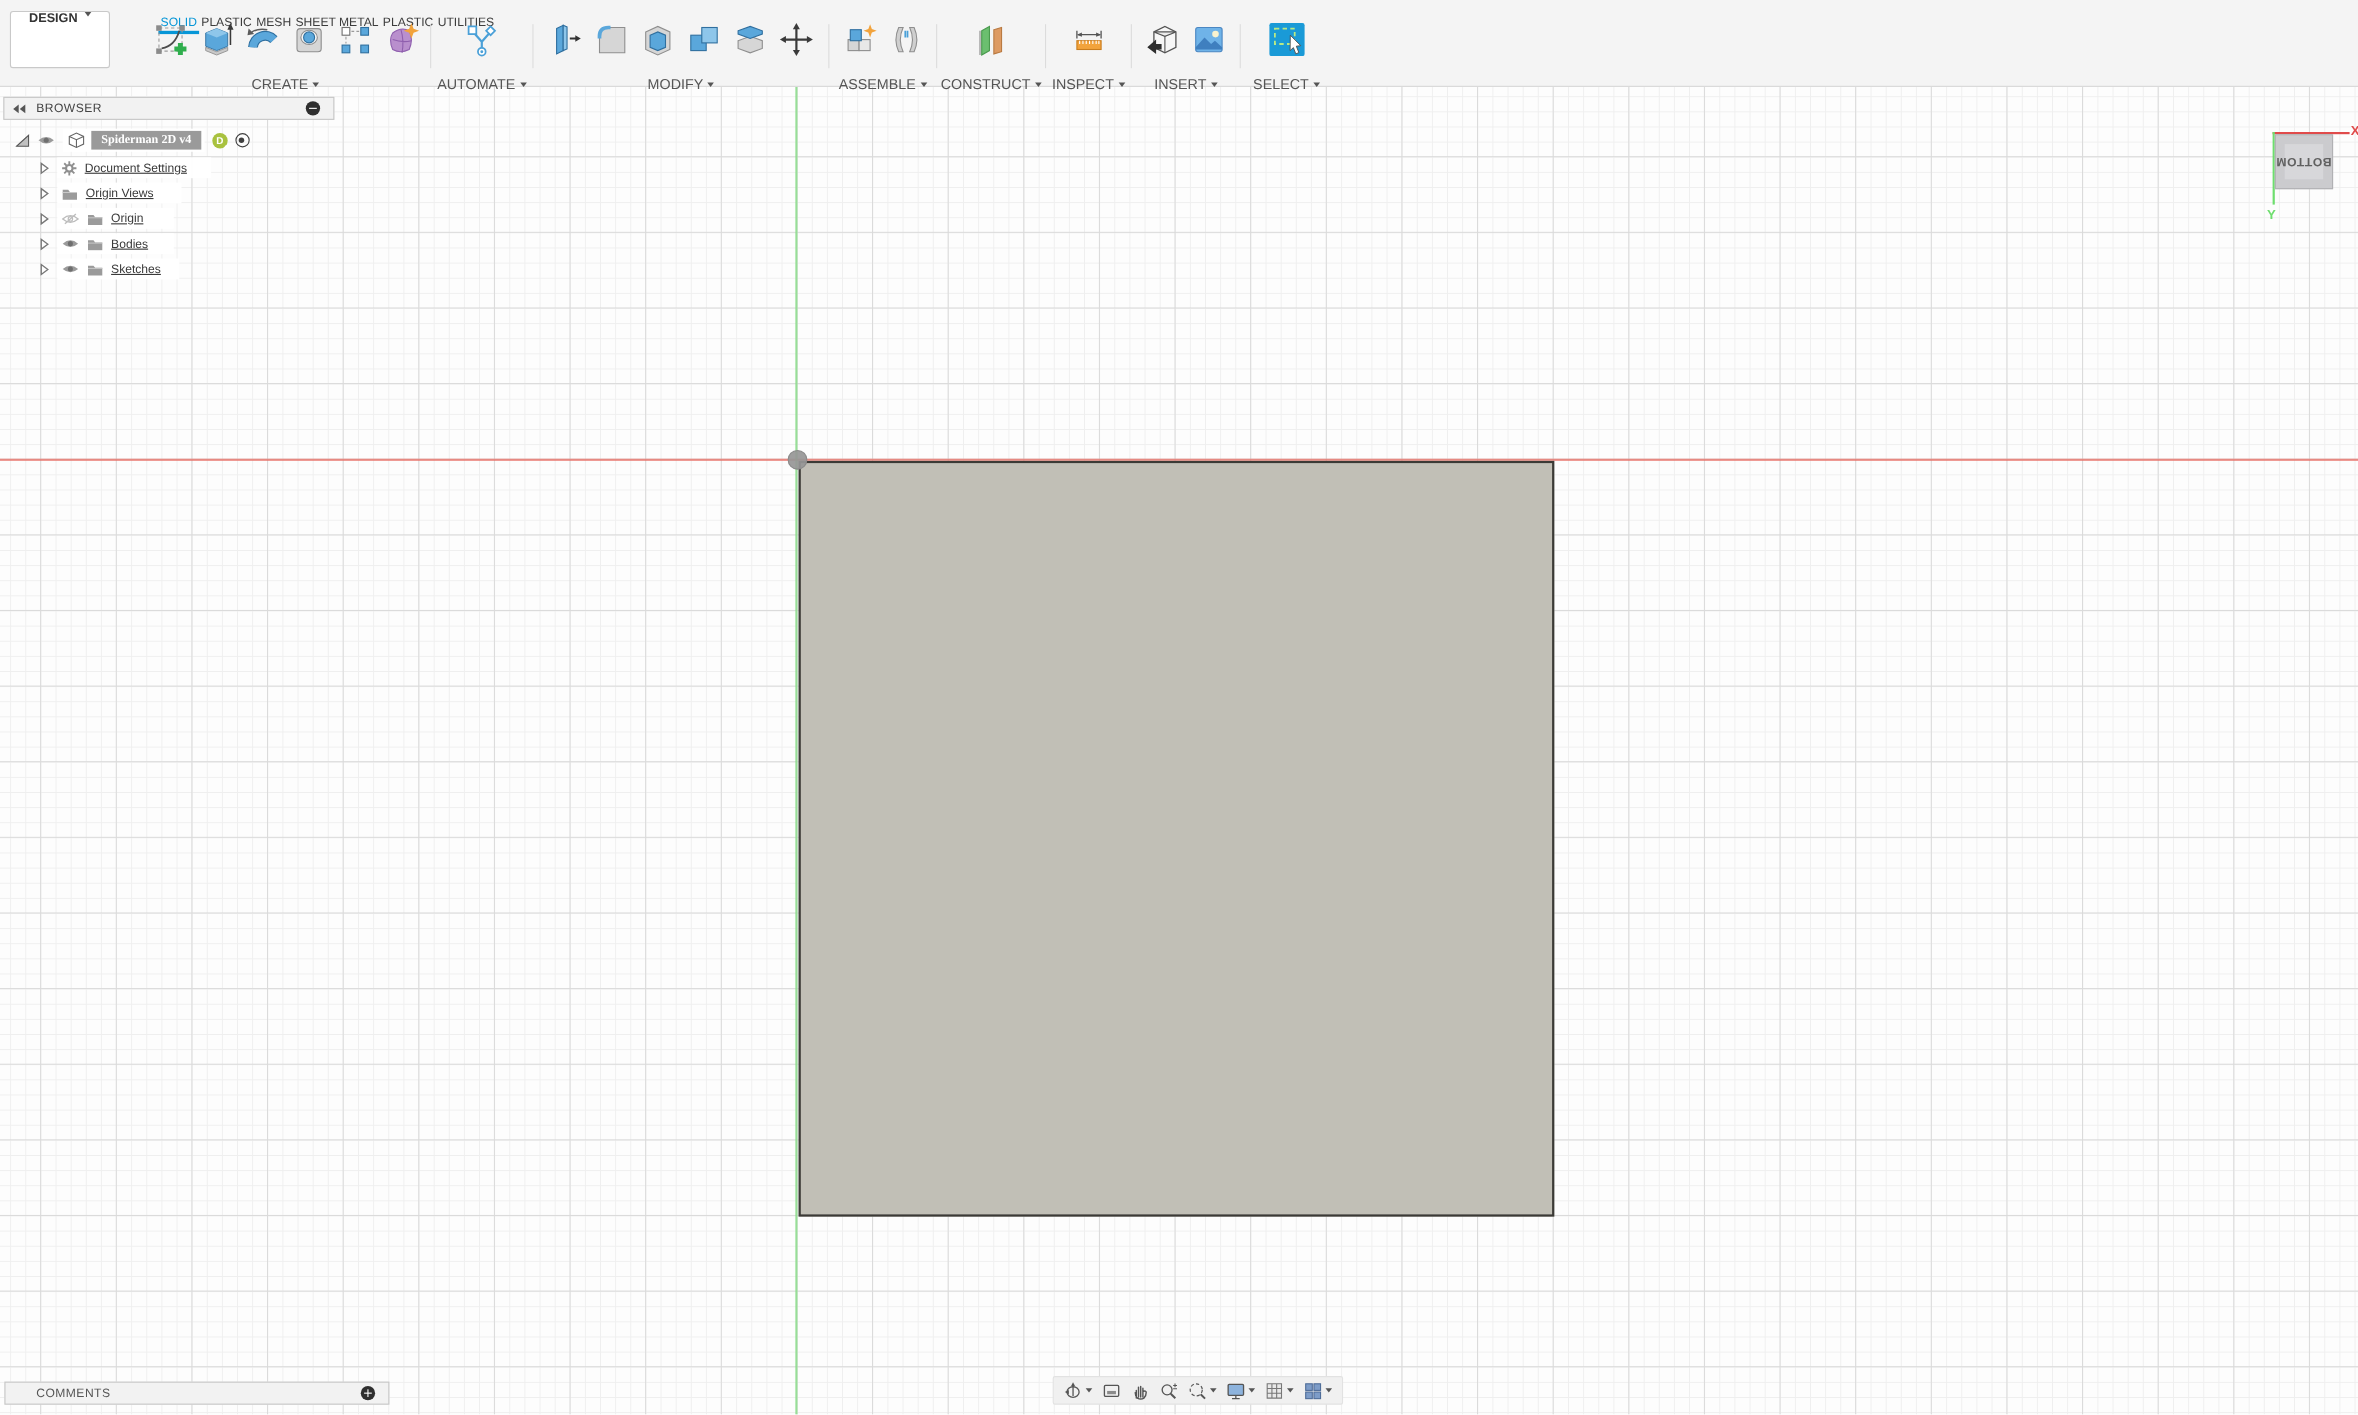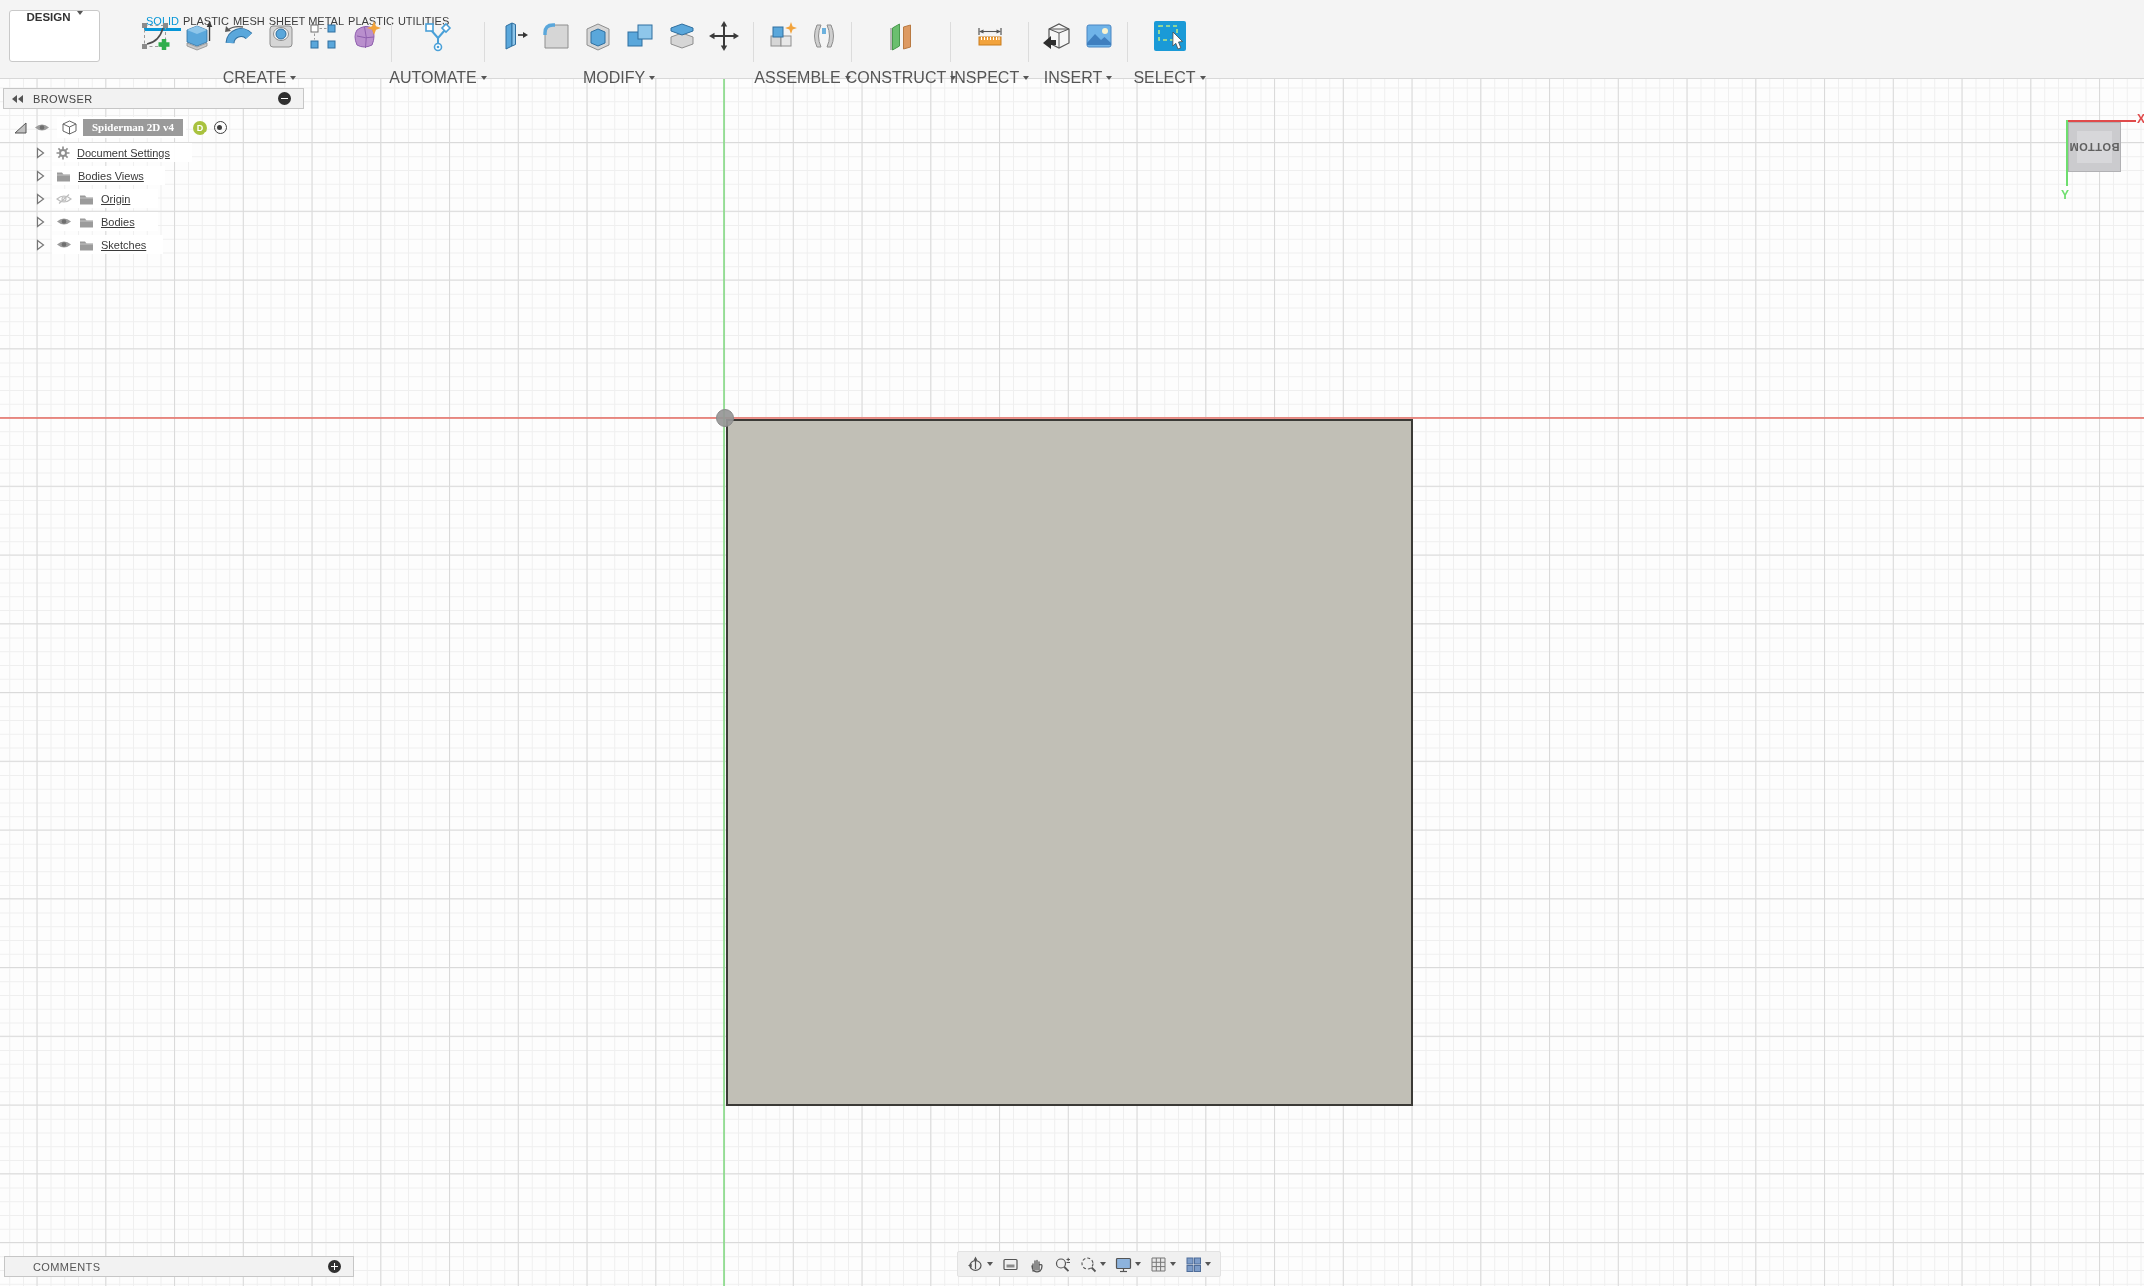--- a/index.html
+++ b/index.html
@@ -31,21 +31,21 @@
   .tab {
     font-size:11px; color:#3c3c3c; padding:3px 2px 1px 2px;
     border-bottom:3px solid transparent; white-space:nowrap; cursor:pointer;
   }
   .tab.active { color:#0696d7; border-bottom-color:#0696d7; }
 
   .ribbon { position:absolute; left:128px; top:0; height:78px; display:flex; }
   .rgroup { display:flex; flex-direction:column; align-items:center; }
   .ricons { display:flex; align-items:center; justify-content:center; gap:8px; height:38px; margin-top:19px; }
   .rlabel {
-    margin-top:16px; font-size:16px; color:#555;
+    margin-top:16px; font-size:13px; color:#555;
     display:flex; align-items:center; gap:4px; white-space:nowrap;
   }
   .gdivider { width:1px; background:#dcdcdc; margin:22px 0 16px 0; }
   .ric { width:34px; height:34px; cursor:pointer; }
   .ric svg { display:block; }
 
   
   .canvas {
     position:absolute; top:79px; left:0; width:2144px; height:1207px;
     background-color:#fdfdfd;
@@ -496,21 +496,21 @@
 
       <div class="b-row" style="left:36px; top:87px;">
         <svg class="expand-ic" width="9" height="12">
           <polygon points="1.5,1.5 1.5,10.5 7.5,6" fill="#fdfdfd" stroke="#777" stroke-width="1.2"></polygon>
         </svg>
         <span class="row-strip" style="width:113px">
           <svg width="15" height="12">
             <path d="M1 2.5 h5 l1.5 2 h6.5 v7 h-13 z" fill="#9b9b9b"></path>
             <path d="M1 5 h13" stroke="#c9c9c9" stroke-width="0.9"></path>
           </svg>
-          <span>Bodies Views</span>
+          <span>Origin Views</span>
         </span>
       </div>
 
       <div class="b-row" style="left:36px; top:110px;">
         <svg class="expand-ic" width="9" height="12">
           <polygon points="1.5,1.5 1.5,10.5 7.5,6" fill="#fdfdfd" stroke="#777" stroke-width="1.2"></polygon>
         </svg>
         <span class="row-strip" style="width:106px">
           <svg width="16" height="12">
             <path d="M1 6 Q8 0 15 6 Q8 12 1 6 z" fill="none" stroke="#bdbdbd" stroke-width="1.2"></path>

